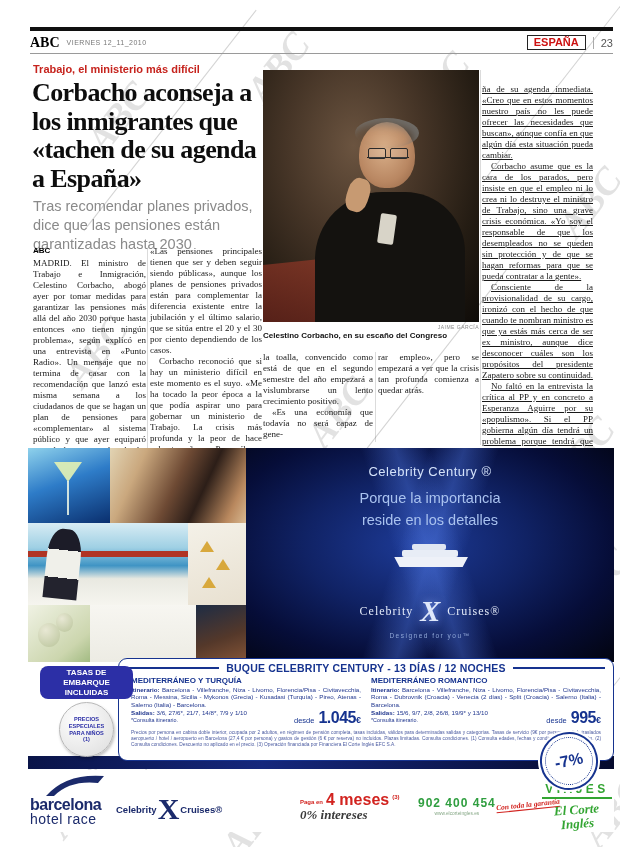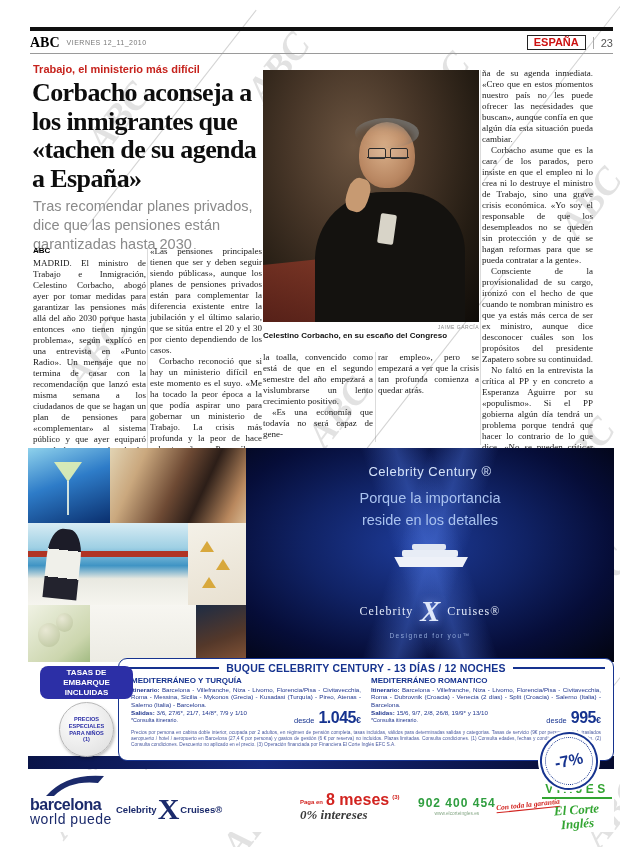--- a/index.html
+++ b/index.html
@@ -25,21 +25,21 @@
   .headline { position:absolute; left:32px; top:79px; width:238px; font:700 26px/28.5px "Liberation Serif", serif; color:#0d0d0d; letter-spacing:-.6px; }
   .subhead { position:absolute; left:33px; top:197px; width:234px; font:400 14.5px/19px "Liberation Sans", sans-serif; color:#8a8a8a; }
 
   .bodycol { position:absolute; font:400 9px/11px "Liberation Serif", serif; color:#191919; text-align:justify; }
   .bodycol p + p { text-indent:9px; }
   .byline { font:700 8px "Liberation Sans", sans-serif; color:#000; margin-bottom:3px; }
   .c1 { left:33px; top:246px; width:113px; }
   .c2 { left:150px; top:246px; width:112px; }
   .c3 { left:263px; top:352px; width:110px; }
   .c4 { left:378px; top:352px; width:101px; }
-  .c5 { left:482px; top:68px;  width:111px; }
+  .c5 { left:482px; top:84px;  width:111px;text-decoration:underline; }
   .vr { position:absolute; width:1px; background:rgba(0,0,0,.14); }
 
   
   .photo { position:absolute; left:263px; top:70px; width:216px; height:252px; overflow:hidden;
            background: radial-gradient(ellipse at 42% 30%, #6b5440 0%, #463527 38%, #241c13 72%, #0e0b08 100%); }
   .ph-bench { position:absolute; left:-10px; bottom:-8px; width:120px; height:70px; background:linear-gradient(20deg,#5a1f18,#8a3a28); transform:rotate(-6deg); border-radius:8px; opacity:.85; }
   .ph-body { position:absolute; left:52px; bottom:-20px; width:150px; height:150px; background:#14120f; border-radius:45% 40% 0 0; }
   .ph-shirt { position:absolute; left:116px; bottom:78px; width:16px; height:30px; background:#d8d4c8; transform:rotate(8deg); border-radius:2px; }
   .ph-head { position:absolute; left:96px; top:52px; width:56px; height:66px; background:radial-gradient(ellipse at 45% 40%, #d9af89 0%, #b98762 60%, #8f6142 100%); border-radius:50% 50% 46% 46%; }
   .ph-hair { position:absolute; left:92px; top:48px; width:64px; height:30px; background:transparent; border-radius:50%; box-shadow:inset -6px 6px 8px rgba(120,120,118,.8); }
@@ -307,31 +307,31 @@
     <div class="disc">
         <span>-7%</span>
       </div>
 
     <div class="adfooter">
       <div class="bwr">
         <svg width="70" height="26" viewBox="0 0 70 26">
             <path d="M6 24 Q26 1 64 4 L58 11 Q30 8 14 24 Z" fill="#1b2a6b"></path>
           </svg>
         <div class="l1">barcelona</div>
-        <div class="l2">world puede</div>
+        <div class="l2">hotel race</div>
       </div>
       <div class="celebx">
         <span class="side">Celebrity</span>
         <span class="bigx">X</span>
         <span class="side">Cruises®</span>
       </div>
       <div class="payment">
         <div class="row1">
           <span class="paga">Paga en</span>
-          <span class="meses">8 meses</span>
+          <span class="meses">4 meses</span>
           <span class="sup">(3)</span>
         </div>
         <div class="intereses">0% intereses</div>
       </div>
       <div class="phoneblk">
         <div class="tel">902 400 454</div>
         <div class="url">www.elcorteingles.es</div>
       </div>
       <div class="guarantee">Con toda la garantía</div>
       <div class="viajes">

